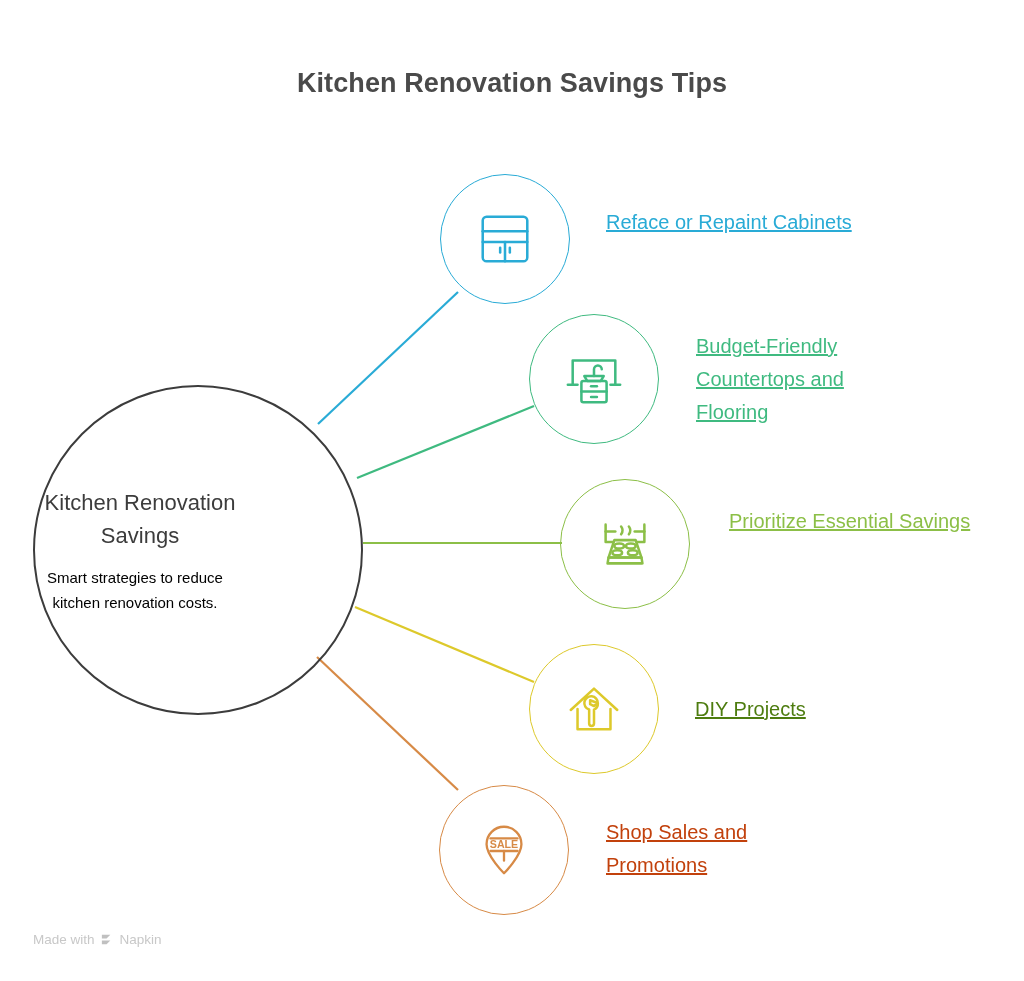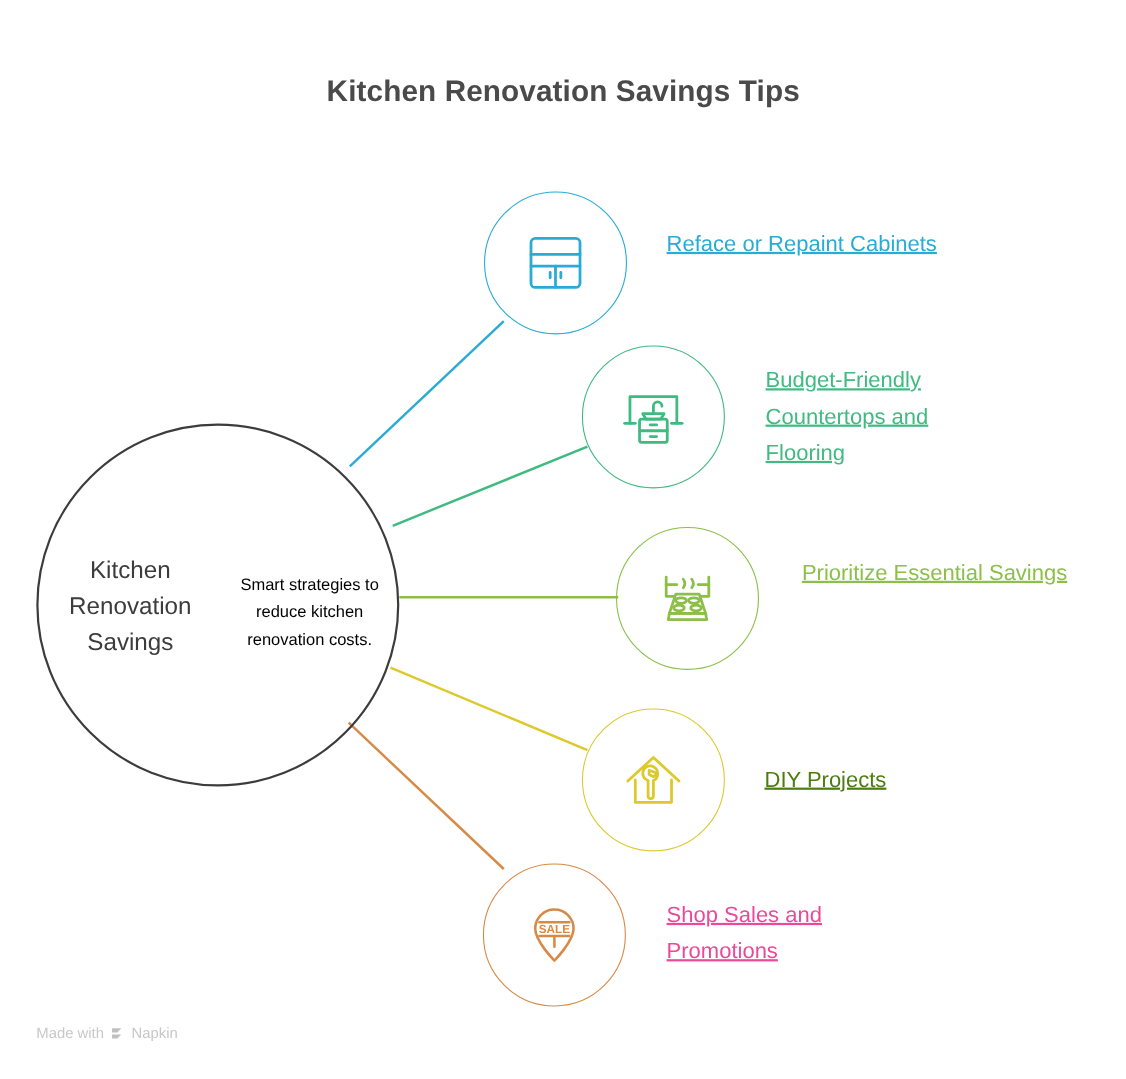--- a/index.html
+++ b/index.html
@@ -48,22 +48,22 @@
   #central-node {
     position: absolute;
     left: 33px;
     top: 385px;
     width: 330px;
     height: 330px;
     border: 2px solid #3c3c3c;
     border-radius: 50%;
     box-sizing: border-box;
     display: flex;
-    flex-direction: row;
-    align-items: center;
+    flex-direction: column;
+    align-items: flex-start;
     justify-content: center;
     text-align: center;
   }
   #central-title {
     font-size: 22px;
     line-height: 33px;
     color: #3c3c3c;
     width: 210px;
   }
   #central-subtitle {
@@ -204,21 +204,21 @@
   <div class="branch">
     <div class="branch-circle" style="left:439px; top:785px; border-color:#d78a46;">
       <svg class="branch-icon" viewBox="0 0 64 64" fill="none" stroke="#d78a46" stroke-width="2.4" stroke-linecap="round" stroke-linejoin="round">
         <path d="M32 8 a18 18 0 0 0 -18 18 c0 12 18 30 18 30 s18 -18 18 -30 a18 18 0 0 0 -18 -18 Z"></path>
         <line x1="18" y1="20" x2="46" y2="20"></line>
         <line x1="18" y1="33" x2="46" y2="33"></line>
         <line x1="32" y1="33" x2="32" y2="43"></line>
         <text x="32" y="30" font-family="Liberation Sans, sans-serif" font-size="11" font-weight="bold" fill="#d78a46" stroke="none" text-anchor="middle">SALE</text>
       </svg>
     </div>
-    <div class="branch-label" style="left:606px; top:816px; width:220px; color:#ec4899;">Shop Sales and Promotions</div>
+    <div class="branch-label" style="left:606px; top:816px; width:220px; color:#c2410c;">Shop Sales and Promotions</div>
   </div>
 
   <div id="watermark">
     <span>Made with</span>
     <svg id="watermark-logo" width="15" height="15" viewBox="0 0 16 16">
       <path d="M2 3 L11 3 L7 7 L2 7 Z" fill="#c0c0c0"></path>
       <path d="M2 9 L11 9 L7 13 L2 13 Z" fill="#c0c0c0"></path>
     </svg>
     <span>Napkin</span>
   </div>

